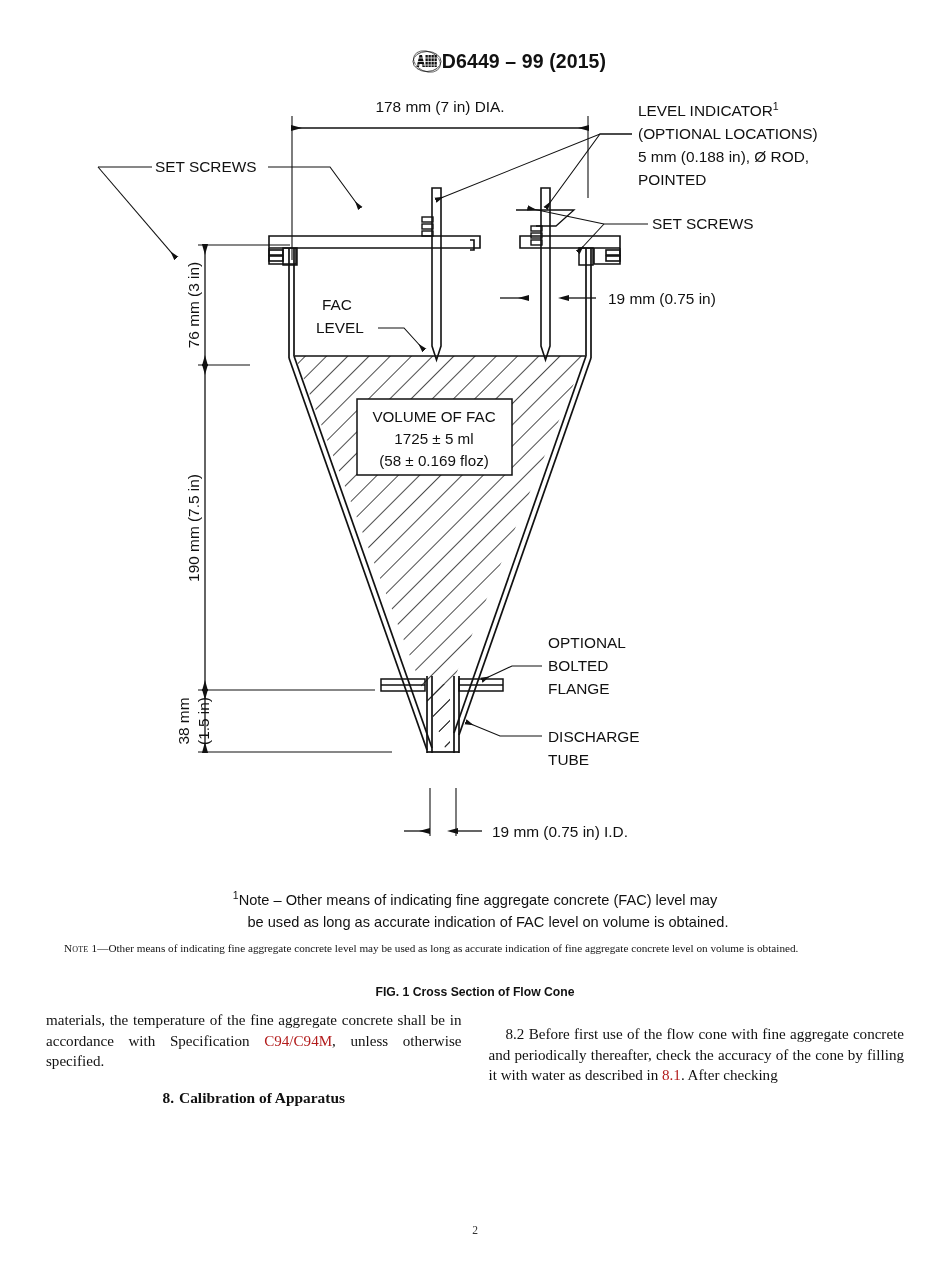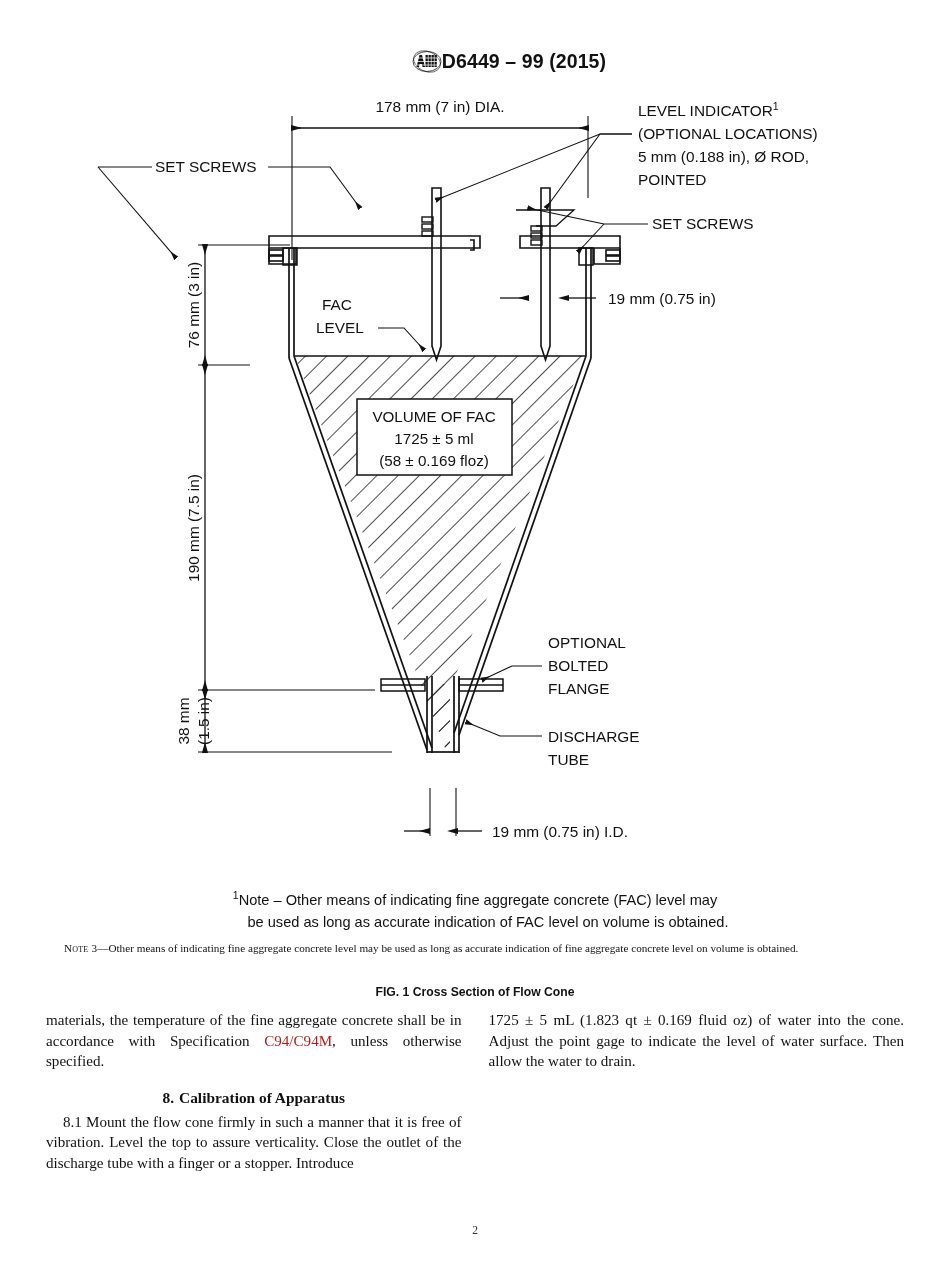--- a/index.html
+++ b/index.html
@@ -382,30 +382,29 @@
   </g>
 </svg>
 </div>
 
 <div class="fig-note">
   <span><sup>1</sup><span>Note – Other means of indicating fine aggregate concrete (FAC) level may</span></span>
   <span class="l2">be used as long as accurate indication of FAC level on volume is obtained.</span>
 </div>
 
 <div class="note-para">
-  <span class="note-indent"></span><span class="note-lead">Note 3</span><span>—Other means of indicating fine aggregate concrete level may be used as long as accurate indication of fine aggregate concrete level on volume is obtained.</span>
+  <span class="note-indent"></span><span class="note-lead">Note 1</span><span>—Other means of indicating fine aggregate concrete level may be used as long as accurate indication of fine aggregate concrete level on volume is obtained.</span>
 </div>
 
 <div class="fig-caption">FIG. 1 Cross Section of Flow Cone</div>
 
 <div class="body-cols">
   <div class="col">
     <p><span>materials, the temperature of the fine aggregate concrete shall be in accordance with Specification </span><span class="xref">C94/C94M</span><span>, unless otherwise specified.</span></p>
     <h3><span class="sec-num">8.</span><span>Calibration of Apparatus</span></h3>
-    <p class="indented">8.1 Mount the flow cone firmly in such a manner that it is free of vibration. Level the top to assure verticality. Close the outlet of the discharge tube with a finger or a stopper. Introduce</p>
   </div>
   <div class="col">
-    <p>1725 ± 5 mL (1.823 qt ± 0.169 fluid oz) of water into the cone. Adjust the point gage to indicate the level of water surface. Then allow the water to drain.</p>
     <div class="spacer-blk"></div>
+    <p class="indented"><span>8.2 Before first use of the flow cone with fine aggregate concrete and periodically thereafter, check the accuracy of the cone by filling it with water as described in </span><span class="xref">8.1</span><span>. After checking</span></p>
   </div>
 </div>
 
 <div class="page-number">2</div>
 
 </body></html>

